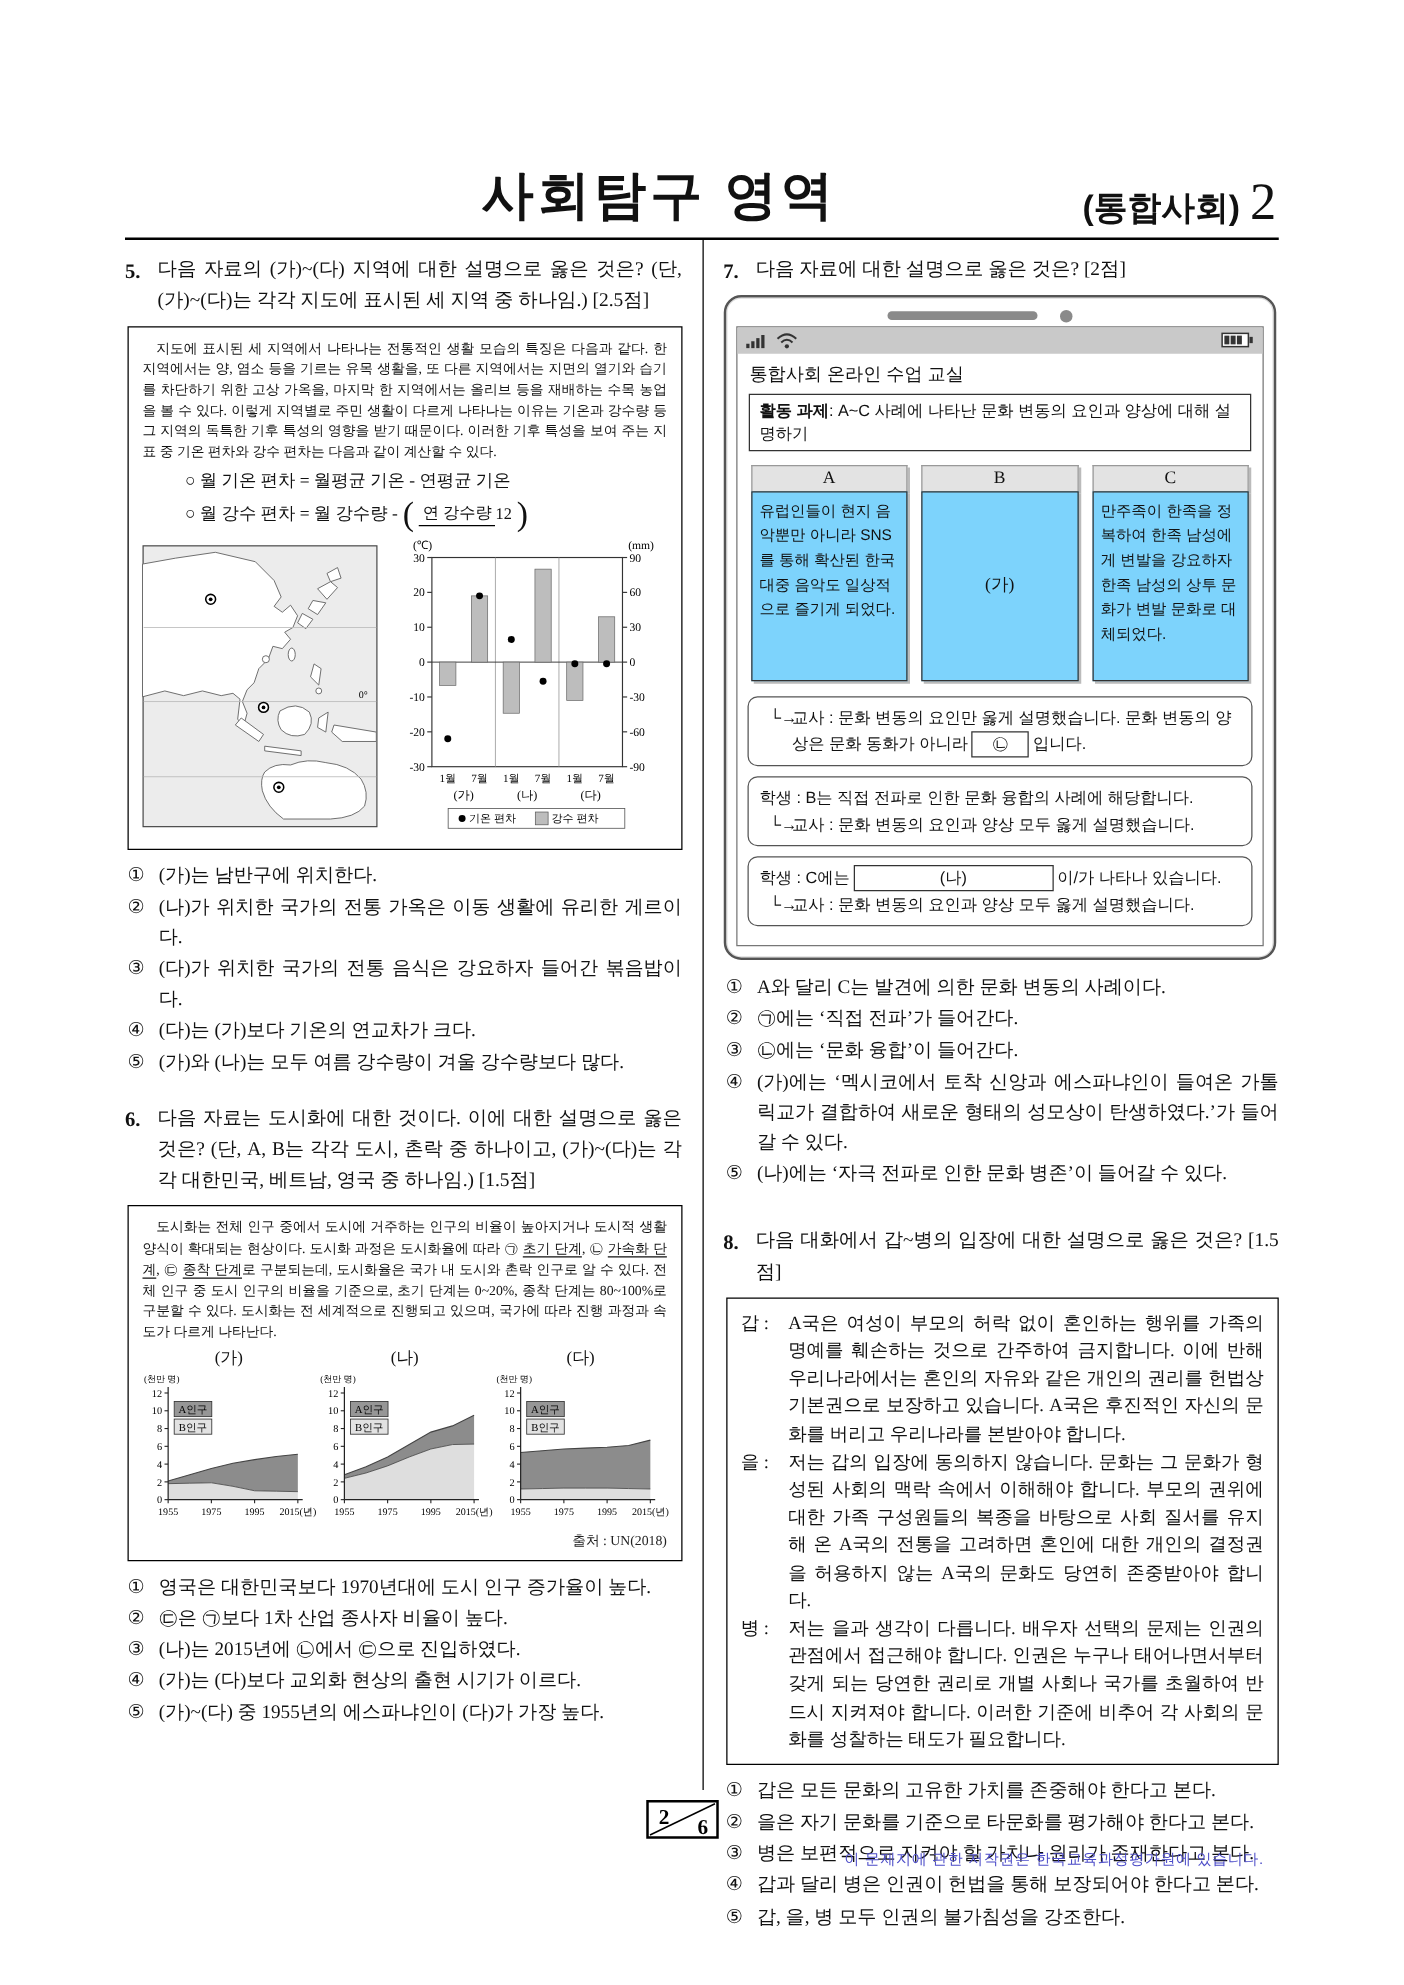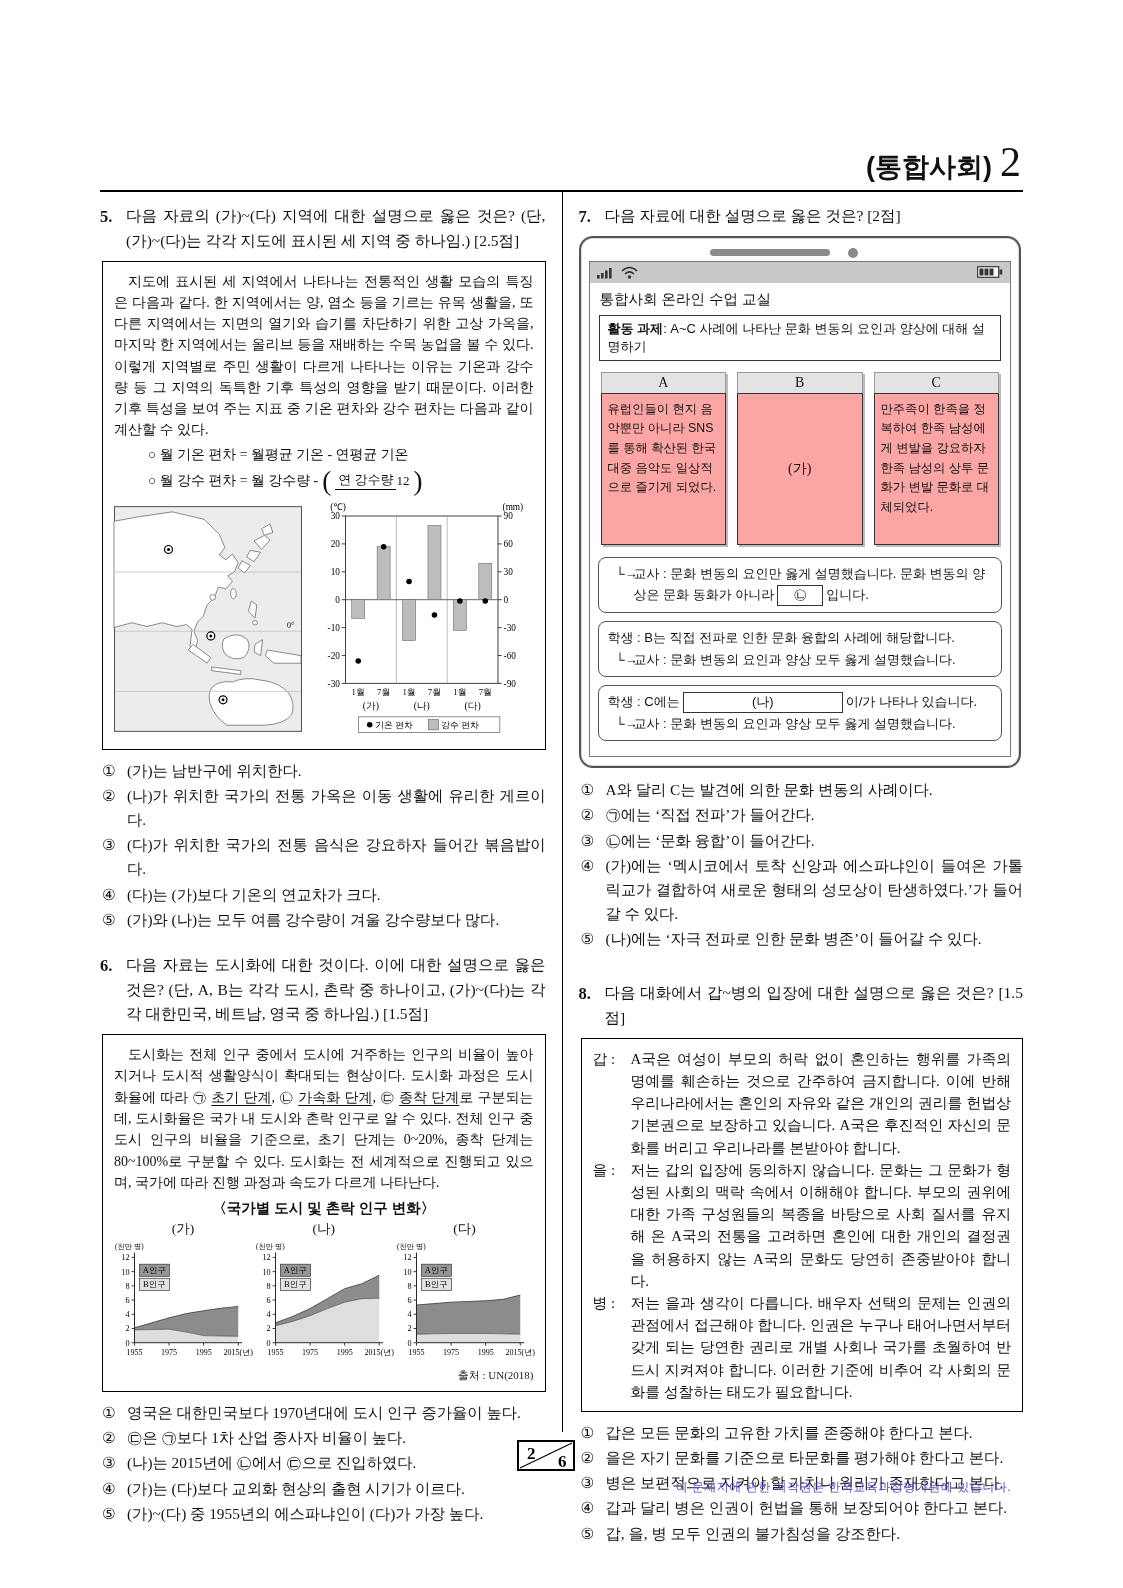--- a/index.html
+++ b/index.html
@@ -17,21 +17,21 @@
   
   .columns { position:absolute; left:100px; top:192px; width:923px; height:1240px; display:flex; }
   .col { width:461.5px; }
   .col-left  { padding:12px 16px 0 0; }
   .col-right { border-left:1.5px solid #000; padding:12px 0 0 16px; }
 
   
   .q-head { position:relative; padding-left:26px; font-size:15.5px; line-height:1.6; text-align:justify; margin-bottom:7px; }
   .q-num { position:absolute; left:0; top:0; font-weight:bold; font-size:16.5px; }
   .qbox { border:1.4px solid #000; padding:9px 11px 8px; margin:0 0 9px 2px; }
-  .passage { font-size:14px; line-height:1.52; text-align:justify; text-indent:1em; }
+  .passage { font-size:11px; line-height:1.52; text-align:justify; text-indent:1em; }
   .formula { font-size:13.9px; margin:5px 0 0 34px; }
   .frm2 { display:flex; align-items:center; gap:4px; margin-top:4px; }
   .paren { font-size:27px; font-weight:300; line-height:1; }
   .frac { display:inline-flex; flex-direction:row; align-items:flex-start; font-size:13px; line-height:1.25; }
   .fnum { border-bottom:1px solid #000; padding:0 3px 1px; }
   .fden { padding-top:1px; }
   .opts { margin-left:2px; }
   .opt { display:flex; font-size:15.3px; line-height:1.58; margin:1px 0; }
   .opt-num { flex:none; width:25px; }
   .opt-text { flex:1; text-align:justify; }
@@ -59,21 +59,21 @@
   .bezel-speaker { position:absolute; left:50%; top:5px; transform:translateX(-75%); width:120px; height:7px; background:#8a8a8a; border-radius:4px; }
   .bezel-cam { position:absolute; left:calc(50% + 48px); top:4px; width:10px; height:10px; background:#8a8a8a; border-radius:50%; }
   .screen { border:1.8px solid #777; background:#fff; }
   .statusbar { background:#c9c9c9; height:21px; display:flex; align-items:center; justify-content:space-between; padding:0 7px; }
   .app-title { font-size:14.5px; padding:7px 10px 4px; font-family:"Liberation Sans", sans-serif; }
   .task-box { border:1.2px solid #333; margin:2px 9px 0; padding:4px 8px; font-size:13px; font-family:"Liberation Sans", sans-serif; }
   .task-label { font-weight:bold; }
   .cards-row { display:flex; gap:11px; margin:11px 11px 12px; }
   .card { flex:1; position:relative; }
   .card-tab { background:#e3e3e3; border:1px solid #999; border-bottom:none; text-align:center; font-size:14px; padding:2px 0; box-shadow:2px 2px 0 #bbb; }
-  .card-body { border:1.3px solid #333; background:#fca5a5; min-height:152px; padding:6px 6px; font-size:12.3px; line-height:1.6; font-family:"Liberation Sans", sans-serif; box-shadow:2px 2px 0 #bbb; }
+  .card-body { border:1.3px solid #333; background:#7dd3fc; min-height:152px; padding:6px 6px; font-size:12.3px; line-height:1.6; font-family:"Liberation Sans", sans-serif; box-shadow:2px 2px 0 #bbb; }
   .card-body.center { display:flex; align-items:center; justify-content:center; font-size:14px; font-family:"Liberation Serif", serif; }
   .dialog { border:1.2px solid #555; border-radius:8px; margin:8px 8px; padding:5px 9px 6px; font-size:13px; font-family:"Liberation Sans", sans-serif; }
   .dl-line { line-height:1.65; }
   .dl-reply { display:flex; line-height:1.65; }
   .dl-arrow { flex:none; width:26px; padding-left:8px; }
   .dl-rtext { flex:1; }
   .blank-box { display:inline-block; border:1px solid #333; min-width:46px; text-align:center; padding:0 6px; margin:0 3px; line-height:1.45; }
   .blank-wide { min-width:160px; }
 
   
@@ -85,20 +85,21 @@
   .pagebox { position:absolute; left:517px; top:1440px; }
   .copyright { position:absolute; right:112px; top:1479px; font-size:12px; color:#4c4cc8; font-family:"Liberation Sans", sans-serif; letter-spacing:0.5px; }
   .u { text-decoration:underline; text-underline-offset:3px; }
 </style>
 </head>
 <body>
 
 <div class="page">
 
   <div class="header">
+    <div class="h-title">사회탐구 영역</div>
     <div class="h-right">
       <span class="h-subject">(통합사회)</span><span class="h-pagenum">2</span>
     </div>
   </div>
 
   <div class="columns">
 
     <div class="col col-left">
 
       <div>
@@ -249,21 +250,20 @@
         </div>
       </div>
 
       <div class="q6-block">
         <div class="q-head">
           <span class="q-num">6.</span>
           <span>다음 자료는 도시화에 대한 것이다. 이에 대한 설명으로 옳은 것은? (단, A, B는 각각 도시, 촌락 중 하나이고, (가)~(다)는 각각 대한민국, 베트남, 영국 중 하나임.) [1.5점]</span>
         </div>
         <div class="qbox">
           <p class="passage"><span>도시화는 전체 인구 중에서 도시에 거주하는 인구의 비율이 높아지거나 도시적 생활양식이 확대되는 현상이다. 도시화 과정은 도시화율에 따라 ㉠ </span><span class="u">초기 단계</span><span>, ㉡ </span><span class="u">가속화 단계</span><span>, ㉢ </span><span class="u">종착 단계</span><span>로 구분되는데, 도시화율은 국가 내 도시와 촌락 인구로 알 수 있다. 전체 인구 중 도시 인구의 비율을 기준으로, 초기 단계는 0~20%, 종착 단계는 80~100%로 구분할 수 있다. 도시화는 전 세계적으로 진행되고 있으며, 국가에 따라 진행 과정과 속도가 다르게 나타난다.</span></p>
-          <div class="q6-title">〈국가별 도시 및 촌락 인구 변화〉</div>
           <div class="q6-panels" id="q6-panels">
               <div class="q6panel">
                 <div class="q6plabel">(가)</div>
                 <svg viewBox="0 0 142 132" class="q6svg">
                   <text x="1" y="11" font-size="7.5" class="chart-text">(천만 명)</text>
                   <polygon points="21,92.6 38.83333333333333,87.46666666666667 56.666666666666664,82.33333333333333 74.5,77.93333333333334 92.33333333333333,75 110.16666666666667,72.43333333333334 128,70.6 128,101.4 110.16666666666667,101.03333333333333 92.33333333333333,100.66666666666667 74.5,97 56.666666666666664,94.06666666666666 38.83333333333333,94.43333333333334 21,94.8" fill="#8c8c8c"></polygon>
                   <polygon points="21,94.8 38.83333333333333,94.43333333333334 56.666666666666664,94.06666666666666 74.5,97 92.33333333333333,100.66666666666667 110.16666666666667,101.03333333333333 128,101.4 128,108 21,108" fill="#dedede"></polygon>
                   <polyline points="21,92.6 38.83333333333333,87.46666666666667 56.666666666666664,82.33333333333333 74.5,77.93333333333334 92.33333333333333,75 110.16666666666667,72.43333333333334 128,70.6" fill="none" stroke="#444" stroke-width="0.9"></polyline>
                   <polyline points="21,94.8 38.83333333333333,94.43333333333334 56.666666666666664,94.06666666666666 74.5,97 92.33333333333333,100.66666666666667 110.16666666666667,101.03333333333333 128,101.4" fill="none" stroke="#444" stroke-width="0.7"></polyline>
                   <line x1="21" y1="15" x2="21" y2="108" stroke="#222" stroke-width="1"></line>

